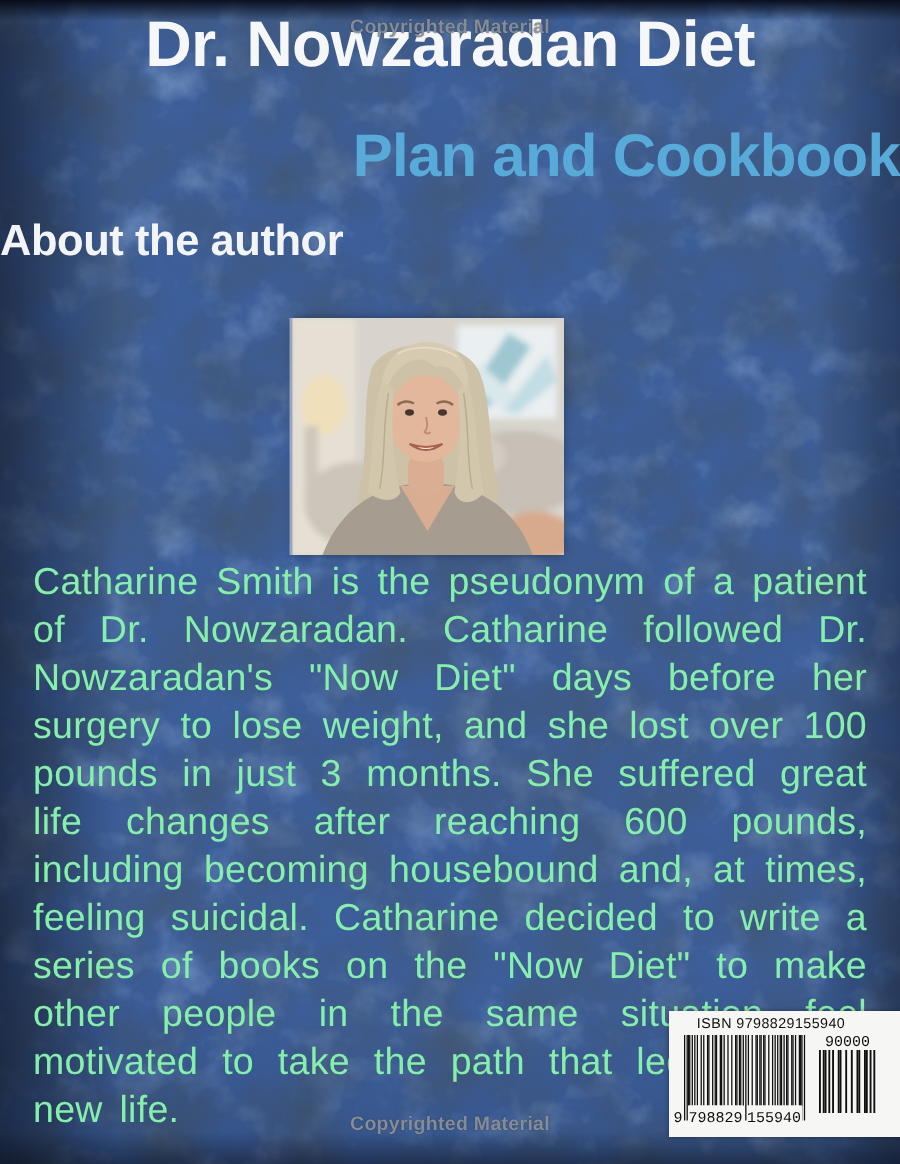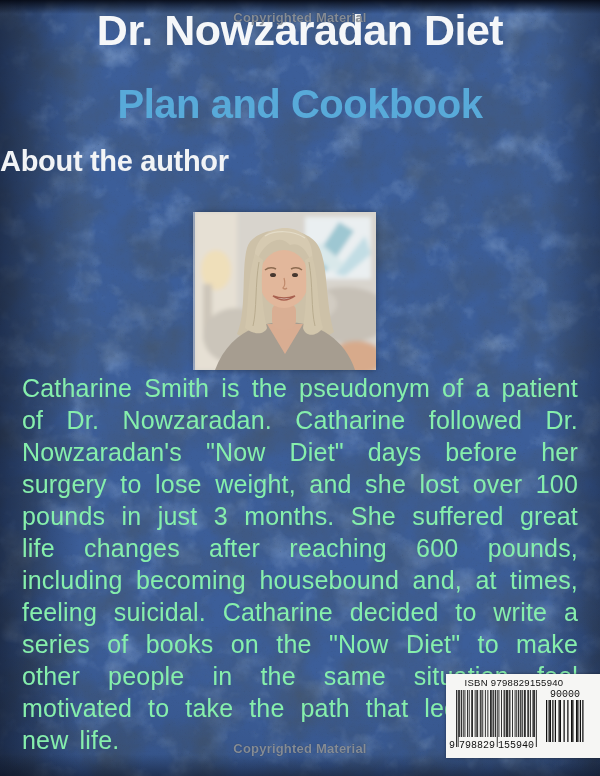--- a/index.html
+++ b/index.html
@@ -30,21 +30,21 @@
   #watermark-bottom{
     left:0;top:741px;width:600px;text-align:center;z-index:4;
     color:rgba(141,148,156,.92);font-size:13px;font-weight:700;letter-spacing:.2px;
     text-shadow:0 0 1px rgba(0,0,0,.45);
   }
   #title-line1{
     left:0;top:9px;width:600px;text-align:center;
     color:#f5f7f9;font-size:43px;font-weight:700;letter-spacing:-0.5px;line-height:1;
   }
   #title-line2{
-    left:0;top:84px;width:600px;text-align:center;
+    left:0;top:84px;width:600px;text-align:right;
     color:#58aad9;font-size:40px;font-weight:700;letter-spacing:-0.5px;line-height:1;
   }
   #section-heading{
     left:0;top:147px;width:600px;text-align:left;
     color:#f2f4f6;font-size:29px;font-weight:700;letter-spacing:-0.3px;line-height:1;
   }
   #author-photo{
     left:195px;top:212px;width:181px;height:158px;
     box-shadow:-2px 0 0 rgba(230,232,235,.55), 0 0 6px rgba(0,0,0,.35);
     background:#d8d4cd;

